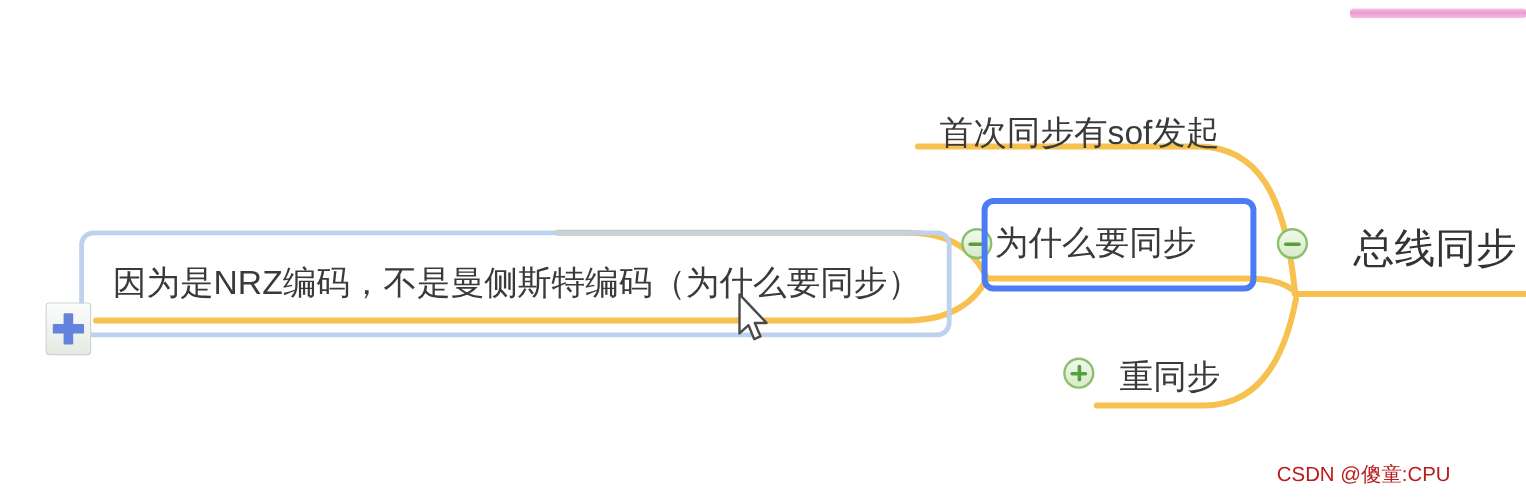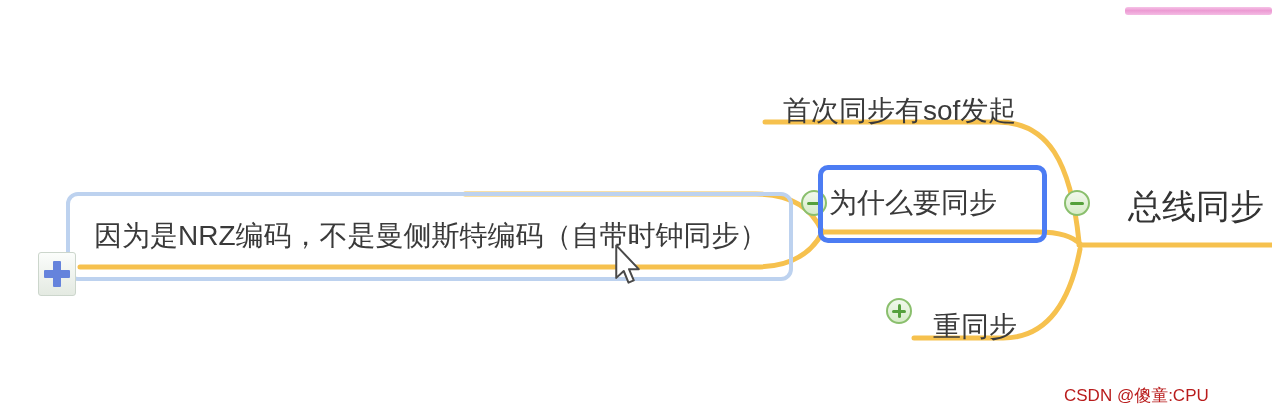--- a/index.html
+++ b/index.html
@@ -62,24 +62,24 @@
     <span class="add-h"></span>
     <span class="add-v"></span>
   </div>
 
   <div class="topic-label t-child" style="left:783px;top:80px;margin-top:12px;">首次同步有sof发起</div>
 
   <div class="topic-label t-child" style="left:818px;top:184px;width:190px;text-align:center;">为什么要同步</div>
 
   <div class="topic-label t-root" style="left:1128px;top:184px;">总线同步</div>
 
-  <div class="topic-label t-child" style="left:933px;top:295px;margin-top:13px;">重同步</div>
+  <div class="topic-label t-child" style="left:933px;top:295px;">重同步</div>
 
 
-  <div class="topic-label t-child" style="left:94px;top:217px;">因为是NRZ编码，不是曼侧斯特编码（自带时钟同步）</div>
+  <div class="topic-label t-child" style="left:94px;top:217px;">因为是NRZ编码，不是曼侧斯特编码（为什么要同步）</div>
 
   <div class="pink-bar"></div>
 
   <div class="watermark">CSDN @傻童:CPU</div>
 
   <svg class="cursor" width="30" height="44" viewBox="0 0 24 35">
     <polygon points="5,1 5,27 11,21.5 14.8,30.8 19,29 15.2,20 23,20" fill="#ffffff" stroke="#4a4a4a" stroke-width="1.6" stroke-linejoin="round"></polygon>
   </svg>
 
 </div>

